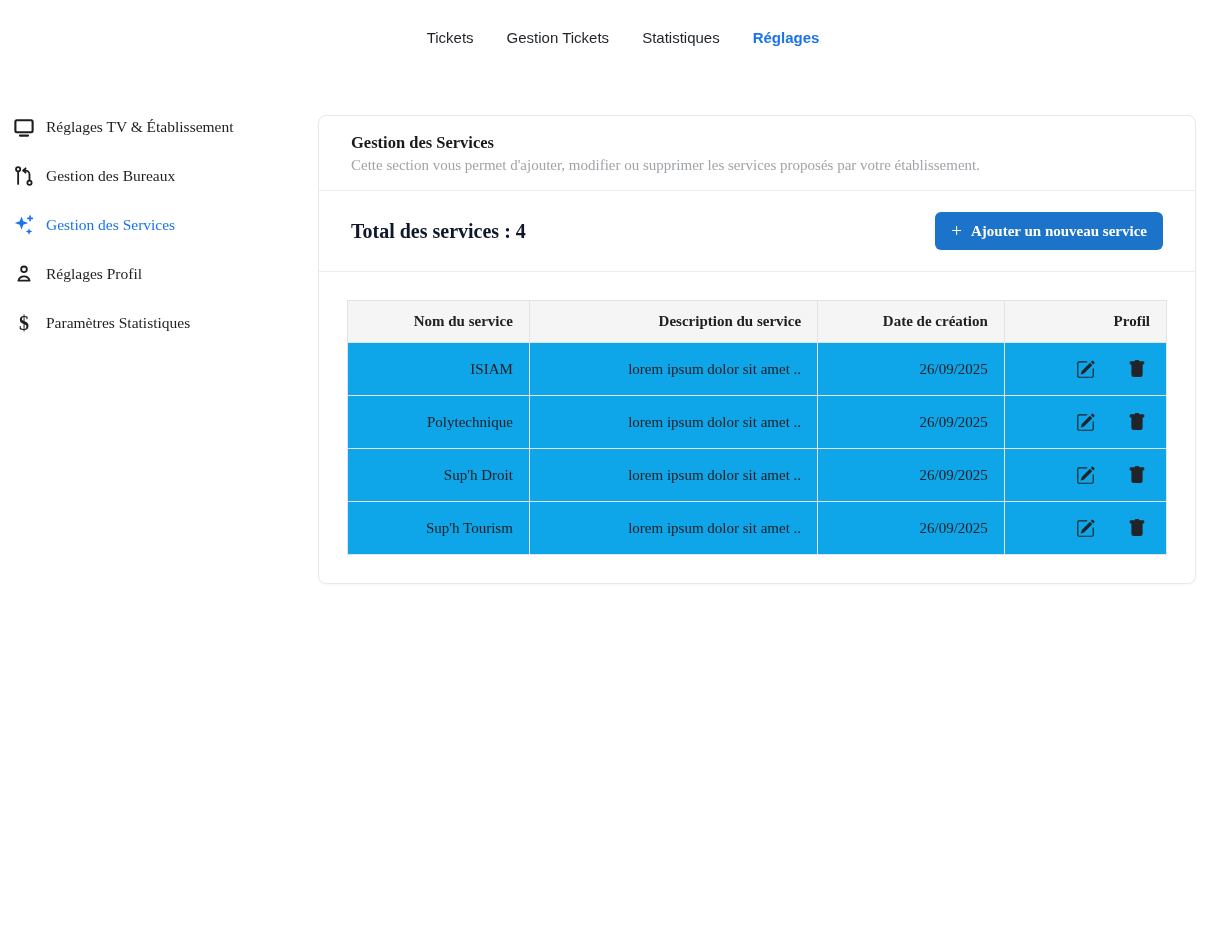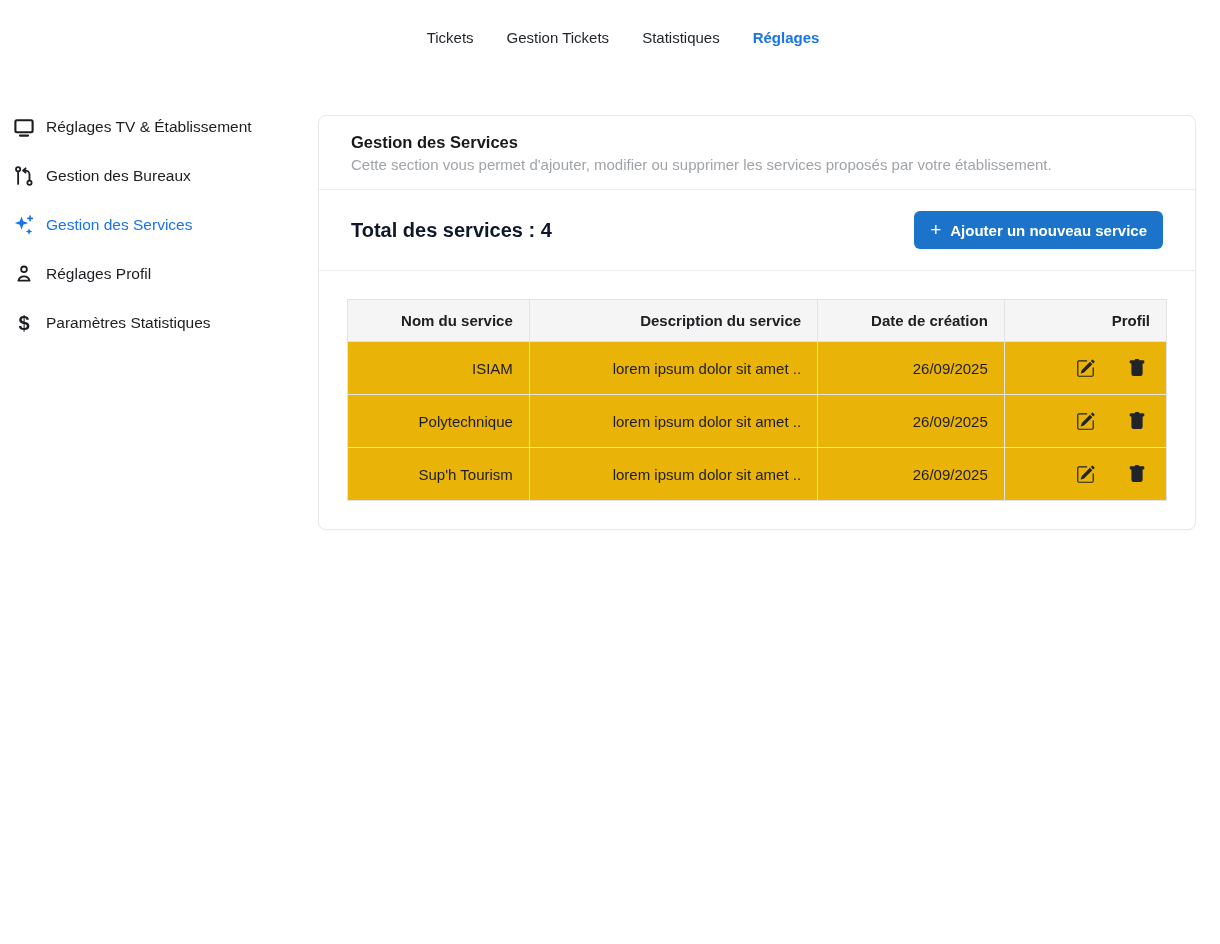--- a/index.html
+++ b/index.html
@@ -21,21 +21,21 @@
   
   .top-nav{
     display:flex;justify-content:center;align-items:center;
     gap:33px;padding-top:29px;padding-left:26px;
     font-size:15px;
     text-align:center;
   }
   .nav-item{color:#1f2328;font-weight:500;cursor:pointer;white-space:nowrap;}
   .nav-item.active{color:var(--accent);font-weight:700;}
   
-  .layout{display:flex;margin-top:56px;align-items:flex-start;}
+  .layout{display:flex;margin-top:56px;align-items:flex-start;font-family:Liberation Serif, serif;}
   .sidebar{width:318px;flex:0 0 318px;padding-left:12px;}
   .side-item{
     display:flex;align-items:center;gap:10px;height:49px;
     font-size:15.5px;color:#1c1e21;cursor:pointer;
   }
   .side-item.active{color:var(--accent);}
   .side-icon{width:24px;height:24px;display:flex;align-items:center;justify-content:center;flex:0 0 24px;}
   .side-icon svg{width:22px;height:22px;display:block;}
   .icon-dollar{font-size:20px;font-weight:600;line-height:1;}
   
@@ -60,21 +60,21 @@
   }
   .add-btn .plus{font-size:19px;font-weight:400;line-height:1;margin-top:-1px;}
   
   .table-wrap{padding:28px;}
   table{width:100%;border-collapse:collapse;font-size:15px;}
   th,td{border:1px solid var(--border);text-align:right;}
   th{
     background:var(--thead-bg);font-weight:600;color:#202124;
     padding:11px 16px;height:42px;
   }
-  td{padding:15px 16px;height:53px;color:#1c1e21;background:#eab308;}
+  td{padding:15px 16px;height:53px;color:#1c1e21;background:#0ea5e9;}
   col.c-name{width:22.2%;}
   col.c-desc{width:35.2%;}
   col.c-date{width:22.8%;}
   col.c-actions{width:19.8%;}
   .actions-cell{white-space:nowrap;}
   .icon-btn{
     background:none;border:none;padding:0;cursor:pointer;color:#212529;
     width:22px;height:22px;vertical-align:middle;
   }
   .icon-btn svg{width:19px;height:19px;display:block;}
@@ -218,20 +218,42 @@
               <button class="icon-btn" title="">
                 <span>
                   <svg viewBox="0 0 16 16" fill="currentColor" style="width:18px;height:18px;display:block;">
                     <path d="M2.5 1a1 1 0 0 0-1 1v1a1 1 0 0 0 1 1H3v9a2 2 0 0 0 2 2h6a2 2 0 0 0 2-2V4h.5a1 1 0 0 0 1-1V2a1 1 0 0 0-1-1H10a1 1 0 0 0-1-1H7a1 1 0 0 0-1 1H2.5z"></path>
                   </svg>
                 </span>
               </button>
             </td>
           </tr>
 
+          <tr>
+            <td>Sup'h Droit</td>
+            <td>lorem ipsum dolor sit amet ..</td>
+            <td>26/09/2025</td>
+            <td class="actions-cell">
+              <button class="icon-btn" title="">
+                <span>
+                  <svg viewBox="0 0 16 16" fill="currentColor" style="width:19px;height:19px;display:block;">
+                    <path d="M15.502 1.94a.5.5 0 0 1 0 .706L14.459 3.69l-2-2L13.502.646a.5.5 0 0 1 .707 0l1.293 1.293zm-1.75 2.456-2-2L4.939 9.21a.5.5 0 0 0-.121.196l-.805 2.414a.25.25 0 0 0 .316.316l2.414-.805a.5.5 0 0 0 .196-.12l6.813-6.814z"></path>
+                    <path d="M1 13.5A1.5 1.5 0 0 0 2.5 15h11a1.5 1.5 0 0 0 1.5-1.5v-6a.5.5 0 0 0-1 0v6a.5.5 0 0 1-.5.5h-11a.5.5 0 0 1-.5-.5v-11a.5.5 0 0 1 .5-.5H9a.5.5 0 0 0 0-1H2.5A1.5 1.5 0 0 0 1 2.5v11z"></path>
+                  </svg>
+                </span>
+              </button>
+              <button class="icon-btn" title="">
+                <span>
+                  <svg viewBox="0 0 16 16" fill="currentColor" style="width:18px;height:18px;display:block;">
+                    <path d="M2.5 1a1 1 0 0 0-1 1v1a1 1 0 0 0 1 1H3v9a2 2 0 0 0 2 2h6a2 2 0 0 0 2-2V4h.5a1 1 0 0 0 1-1V2a1 1 0 0 0-1-1H10a1 1 0 0 0-1-1H7a1 1 0 0 0-1 1H2.5z"></path>
+                  </svg>
+                </span>
+              </button>
+            </td>
+          </tr>
 
           <tr>
             <td>Sup'h Tourism</td>
             <td>lorem ipsum dolor sit amet ..</td>
             <td>26/09/2025</td>
             <td class="actions-cell">
               <button class="icon-btn" title="">
                 <span>
                   <svg viewBox="0 0 16 16" fill="currentColor" style="width:19px;height:19px;display:block;">
                     <path d="M15.502 1.94a.5.5 0 0 1 0 .706L14.459 3.69l-2-2L13.502.646a.5.5 0 0 1 .707 0l1.293 1.293zm-1.75 2.456-2-2L4.939 9.21a.5.5 0 0 0-.121.196l-.805 2.414a.25.25 0 0 0 .316.316l2.414-.805a.5.5 0 0 0 .196-.12l6.813-6.814z"></path>

